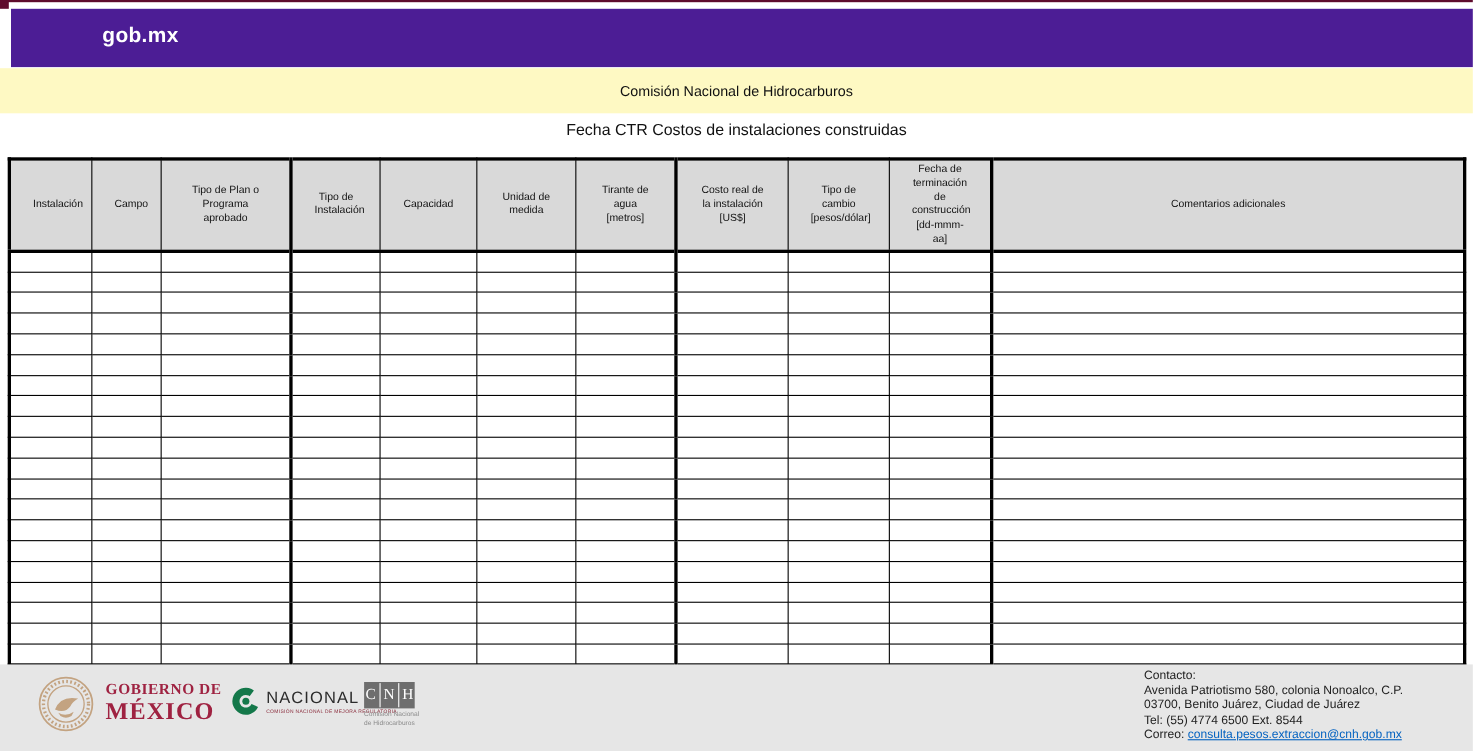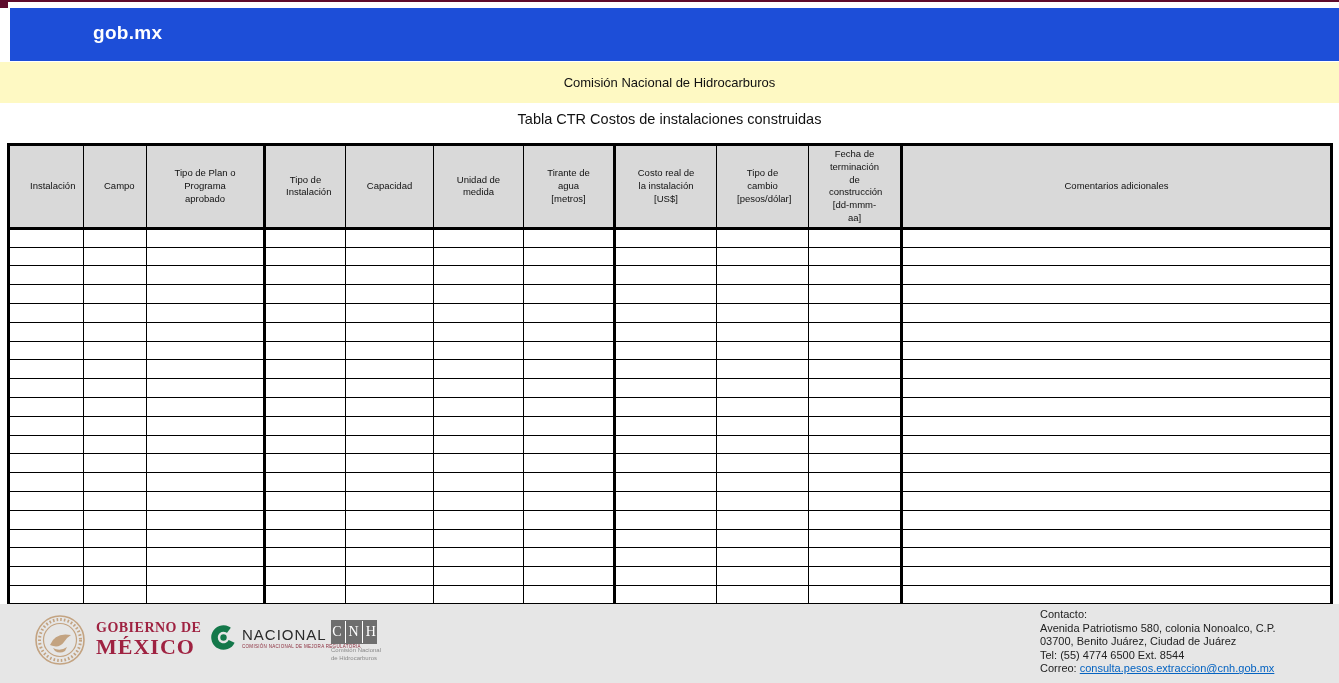--- a/index.html
+++ b/index.html
@@ -2,21 +2,21 @@
 <html><head>
 <meta charset="utf-8">
 <style>
   * { margin:0; padding:0; box-sizing:border-box; }
   html,body { width:1339px; height:683px; background:#ffffff; overflow:hidden;
               font-family:"Liberation Sans", sans-serif; position:relative; }
 
   
   .top-strip   { position:absolute; top:0; left:0; width:1339px; height:2px; background:#5e0b2c; }
   .top-corner  { position:absolute; top:0; left:0; width:8px; height:8px; background:#5e0b2c; }
-  .brand-bar   { position:absolute; top:8px; left:10px; width:1329px; height:53px; background:#1d4ed8; }
+  .brand-bar   { position:absolute; top:8px; left:10px; width:1329px; height:53px; background:#4c1d95; }
   .brand-text  { position:absolute; left:83px; top:14px; color:#ffffff; font-size:19px;
                  font-weight:bold; letter-spacing:.3px; }
   .agency-bar  { position:absolute; top:62px; left:0; width:1339px; height:41px; background:#fef9c3;
                  display:flex; align-items:center; justify-content:center; }
   .agency-text { font-size:13px; color:#111; }
 
   .page-title  { position:absolute; top:111px; left:0; width:1339px; text-align:center;
                  font-size:14.5px; color:#111; }
 
   
@@ -63,21 +63,21 @@
 <div class="top-corner"></div>
 
 <div class="brand-bar">
   <div class="brand-text">gob.mx</div>
 </div>
 
 <div class="agency-bar">
   <div class="agency-text">Comisión Nacional de Hidrocarburos</div>
 </div>
 
-<div class="page-title">Tabla CTR Costos de instalaciones construidas</div>
+<div class="page-title">Fecha CTR Costos de instalaciones construidas</div>
 
 <div class="tbl-wrap">
   <table class="ctr">
     <thead>
         <tr id="header-row">
           <th style="width: 75px;">Instalación</th>
           <th style="width: 63px;">Campo</th>
           <th class="thick-right" style="width: 118px; margin-left: 24px;">Tipo de Plan o Programa aprobado</th>
           <th style="width: 81px;">Tipo de Instalación</th>
           <th style="width: 88px;">Capacidad</th>

